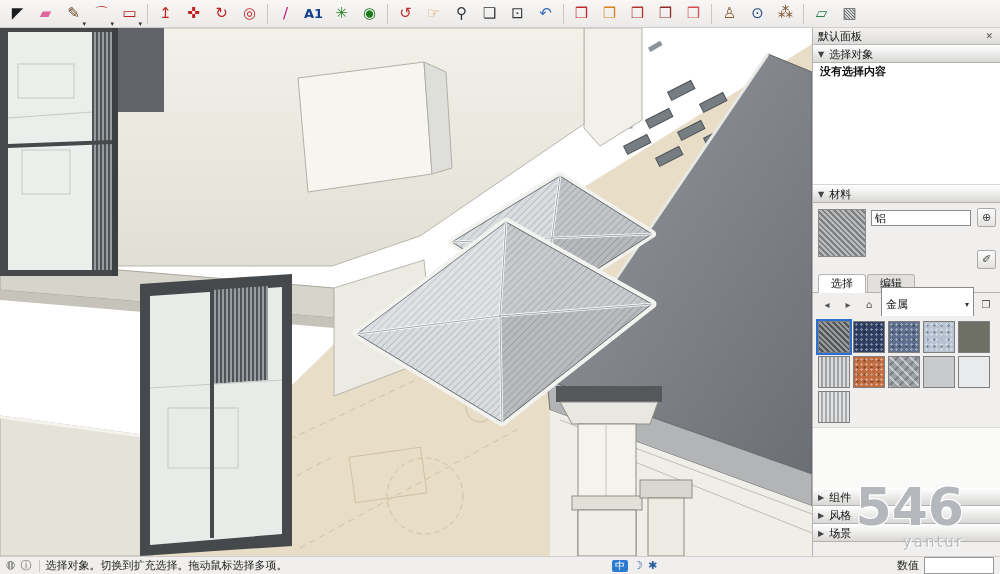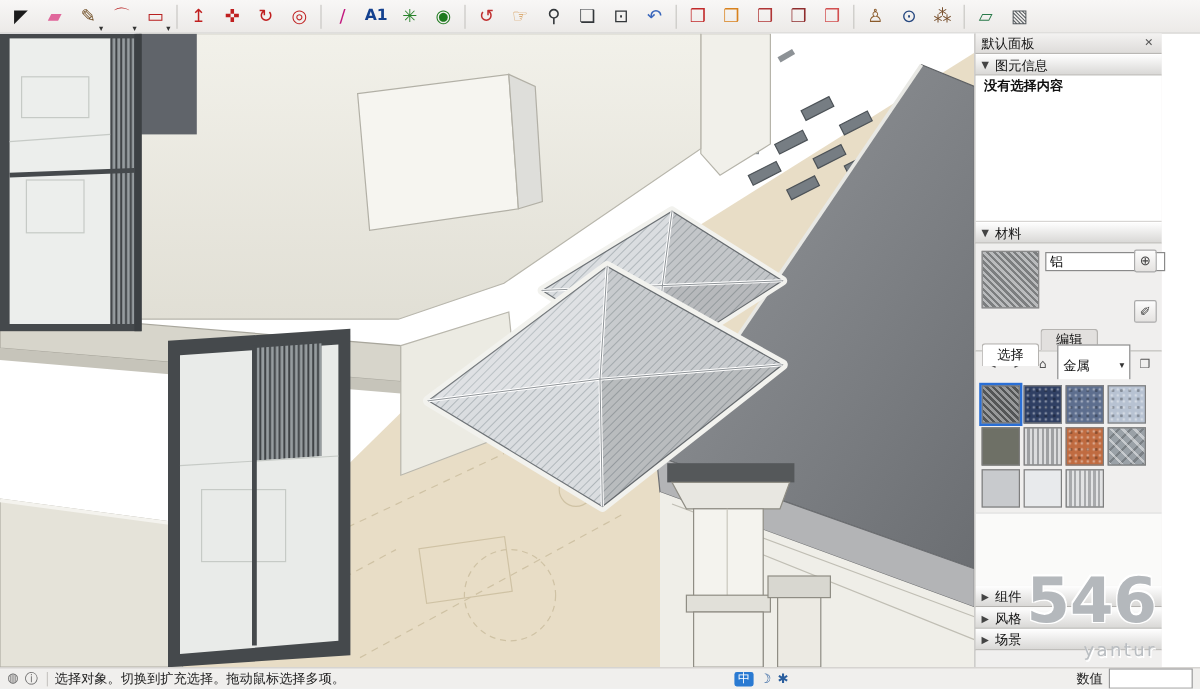--- a/index.html
+++ b/index.html
@@ -15,21 +15,21 @@
   .tglyph{font-size:15px;line-height:1;}
   .ttext{font-size:13px;font-weight:bold;}
   .dd{position:absolute;right:0px;bottom:-2px;font-size:7px;color:#333;}
   .tsep{width:1px;height:20px;background:#c9c7c4;margin:0 3px;flex:0 0 1px;}
 
   
   #viewport{position:absolute;left:0;top:28px;width:812px;height:528px;background:#fff;overflow:hidden;}
   #viewport svg{display:block;}
 
   
-  #sidepanel{position:absolute;left:812px;top:28px;width:156px;height:528px;box-sizing:border-box;
+  #sidepanel{position:absolute;left:812px;top:28px;width:188px;height:528px;box-sizing:border-box;
              background:#f0efee;border-left:1px solid #b5b3b0;display:flex;flex-direction:column;
              font-size:11px;color:#111;}
   .tray-title{height:16px;flex:0 0 16px;display:flex;align-items:center;padding:0 5px;
               background:linear-gradient(#f3f2f1,#dedcda);border-bottom:1px solid #b9b7b4;}
   .tray-title .ttl{flex:1;font-size:11px;}
   .tray-close{font-size:9px;color:#555;cursor:default;padding:0 2px;}
   .sechead{height:16px;flex:0 0 16px;display:flex;align-items:center;gap:5px;padding:0 5px;
            background:linear-gradient(#fdfdfd,#d9d8d6);border-top:1px solid #fff;
            border-bottom:1px solid #b5b3b0;cursor:default;}
   .sechead .arrow{font-size:8px;color:#444;}
@@ -43,21 +43,21 @@
   .mat-name{position:absolute;left:58px;top:7px;width:100px;height:16px;border:1px solid #8a8a8a;
             background:#fff;font-size:11px;padding:0 3px;box-sizing:border-box;
             font-family:"DejaVu Sans","Liberation Sans",sans-serif;}
   .mini-btn{position:absolute;width:17px;height:17px;display:flex;align-items:center;justify-content:center;
             border:1px solid #aaa;background:linear-gradient(#fdfdfd,#e4e2e0);border-radius:2px;
             font-size:11px;color:#444;cursor:default;}
   .mat-tabs{height:19px;flex:0 0 19px;display:flex;align-items:flex-end;padding-left:5px;gap:1px;
             background:#f0efee;border-bottom:1px solid #b5b3b0;}
   .tab{padding:1px 12px 1px;border:1px solid #b5b3b0;border-bottom:none;
        border-radius:3px 3px 0 0;background:#e2e0de;font-size:11px;cursor:default;}
-  .tab.active{background:#fff;position:relative;top:13px;padding-bottom:2px;}
+  .tab.active{background:#fff;position:relative;top:1px;padding-bottom:2px;}
   .mat-nav{height:23px;flex:0 0 23px;display:flex;align-items:center;gap:3px;padding:0 5px;background:#f0efee;}
   .nav-btn{width:16px;height:16px;display:flex;align-items:center;justify-content:center;
            font-size:10px;color:#555;border:1px solid transparent;border-radius:2px;}
   .mat-select{flex:1;height:17px;border:1px solid #8a8a8a;background:#fff;display:flex;
               align-items:center;padding:8px 4px;gap:4px;}
   .mat-select .val{flex:1;font-size:11px;}
   .mat-select .car{font-size:8px;color:#333;}
   .swatches{display:flex;flex-wrap:wrap;gap:3px;padding:5px 5px 4px;background:#f0efee;}
   .swatch{width:32px;height:32px;border:1px solid #7e7e7e;box-sizing:border-box;cursor:default;}
   .swatch.sel{outline:2px solid #2a6fd6;}
@@ -82,21 +82,21 @@
   .ime-ico{font-size:11px;color:#2a5e9e;}
   .measure{position:absolute;right:6px;display:flex;align-items:center;gap:5px;}
   .measure input{width:64px;height:13px;border:1px solid #999;background:#fff;font-size:10px;}
   .sb-div{width:1px;height:12px;background:#c9c7c4;margin-right:6px;}
 
   
   #watermark{position:absolute;right:36px;bottom:24px;z-index:40;text-align:right;
              pointer-events:none;line-height:1;}
   #watermark .wm1{font-size:52px;font-weight:bold;color:#b4b8bc;
                   text-shadow:1px 1px 0 #fff,-1px -1px 0 #fff,1px -1px 0 #fff,-1px 1px 0 #fff;}
-  #watermark .wm2{font-size:15px;color:#b9bdc1;letter-spacing:2px;margin-top:8px;
+  #watermark .wm2{font-size:15px;color:#b9bdc1;letter-spacing:2px;margin-top:2px;
                   text-shadow:1px 1px 0 #fff;}
 </style>
 </head>
 <body>
 
 <div id="app">
 
   <div id="toolbar">
       <span class="tool" title="select">
         <span class="tglyph" style="color: rgb(27, 27, 27);">◤</span>
@@ -348,21 +348,21 @@
   </div>
 
   <div id="sidepanel">
     <div class="tray-title">
       <span class="ttl">默认面板</span>
       <span class="tray-close">✕</span>
     </div>
 
     <div class="sechead">
       <span class="arrow">▼</span>
-      <span class="seclabel">图元信息</span>
+      <span class="seclabel">选择对象</span>
     </div>
     <div class="entity-content">没有选择内容</div>
 
     <div class="sechead">
       <span class="arrow">▼</span>
       <span class="seclabel">材料</span>
     </div>
     <div class="mat-body">
       <div class="mat-thumb"></div>
       <input class="mat-name" value="铝" style="">

